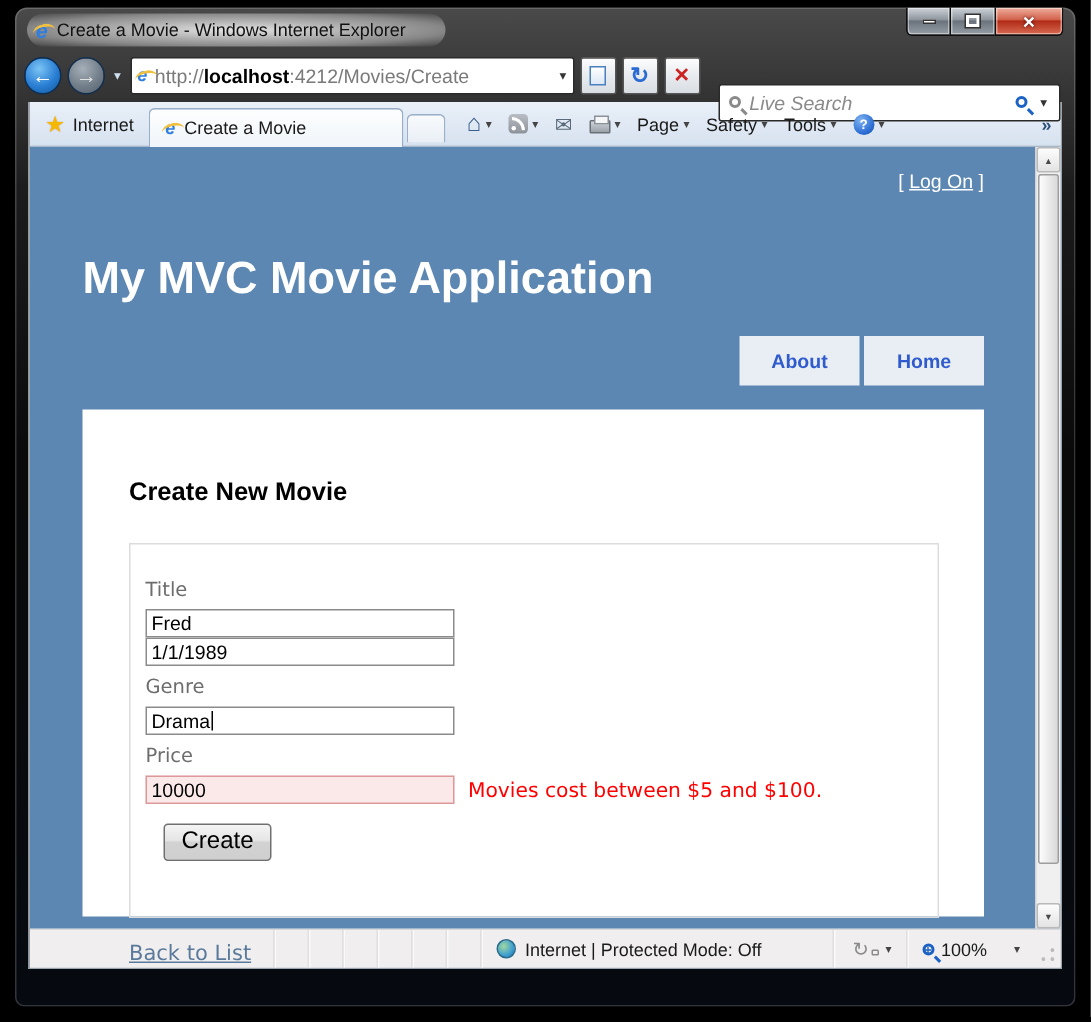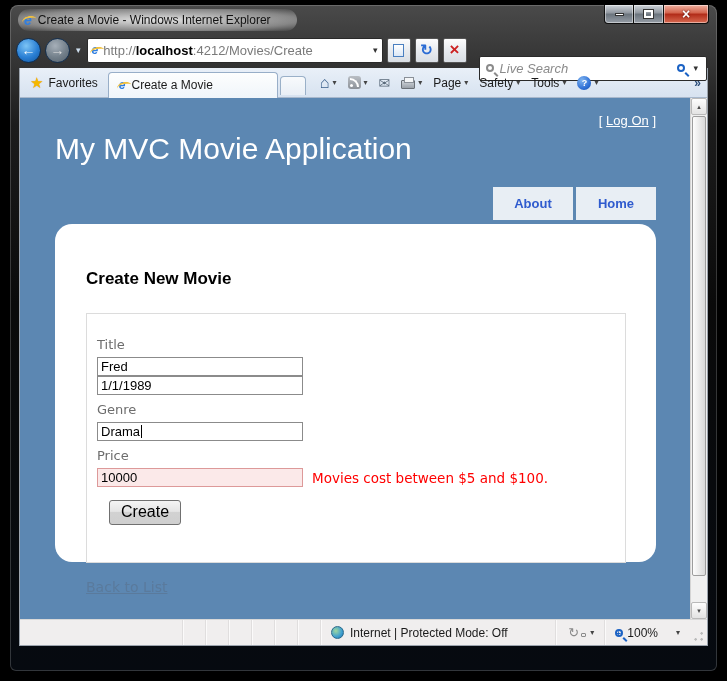--- a/index.html
+++ b/index.html
@@ -87,26 +87,26 @@
   .pagecol { flex:1; }
   .scrollbar { width:17px; background:#f0f0f0; border-left:1px solid #d4d4d4; display:flex; flex-direction:column; }
   .sbtn { height:17px; background:linear-gradient(#fdfdfd,#e3e3e3); border:1px solid #b9b9b9; border-radius:2px;
     display:flex; align-items:center; justify-content:center; font-size:7px; color:#4a4a4a; }
   .sthumb { flex:0 0 460px; margin:1px 1px; background:linear-gradient(90deg,#fdfdfd,#d9d9d9); border:1px solid #9d9d9d; border-radius:2px; }
   .strack { flex:1; }
 
   .page-inner { width:601px; margin-left:35px; color:#fff; }
   .logon-row { text-align:right; padding-top:15px; font-size:13px; height:34px; }
   .logon-link { color:#fff; text-decoration:underline; cursor:pointer; }
-  h1.apptitle { font-size:30px; font-weight:normal; color:#fff; letter-spacing:0; }
+  h1.apptitle { font-size:30px; font-weight:bold; color:#fff; letter-spacing:0;margin-top:37px; }
   .navtabs { display:flex; justify-content:flex-end; gap:3px; margin-top:21px; }
   .navtab { width:80px; height:33px; line-height:33px; text-align:center; background:#e8eef4; color:#2f5bce;
     font-weight:bold; font-size:13px; cursor:pointer; }
 
-  .contentbox { background:#fff; margin-top:4px; height:338px; padding:45px 30px 0 31px; color:#000;border-radius:17px; }
+  .contentbox { background:#fff; margin-top:16px; height:338px; padding:45px 30px 0 31px; color:#000; }
   h2.formtitle { font-size:17px; font-weight:bold; color:#000; }
   fieldset.movie-fieldset { margin-top:24px; border:1px solid #dcdcdc; height:250px; padding:16px 0 0 10px; }
   .field-label { display:block; font-family:"DejaVu Sans",sans-serif; font-size:13px; color:#6d6d6d; margin:7px 0 5px 0; }
   .textbox { width:206px; height:19px; border:1px solid #8b8b8b; background:#fff; font-size:13px; color:#000;
     padding:1px 0 0 3px; line-height:16px; cursor:text; }
   .textbox.error { background:#fbe9e9; border-color:#d99; }
   .caret-i { display:inline-block; width:1px; height:13px; background:#000; vertical-align:-2px; margin-left:1px; }
   .pricerow { display:flex; align-items:center; gap:9px; }
   .errmsg { font-family:"DejaVu Sans",sans-serif; font-size:13.5px; color:#f00; }
   .createbtn { margin:13px 0 0 12px; padding:2px 11px 3px; font-size:16px; color:#000;
@@ -178,21 +178,21 @@
       <span class="mag blue"></span>
       <span class="smallcaret" style="color:#333">▾</span>
     </div>
   </div>
 
   <div class="client">
 
     <div class="favrow">
       <div class="favbtn">
         <span class="staricon">★</span>
-        <span>Favorites</span>
+        <span>Internet</span>
       </div>
       <div class="tab">
         <span class="ie-e small">e</span>
         <span>Create a Movie</span>
       </div>
       <div class="newtab-stub"></div>
       <div class="cmds">
         <div class="cmdbtn">
             <span class="house">⌂</span>
             <span class="cmdcaret">▾</span>

